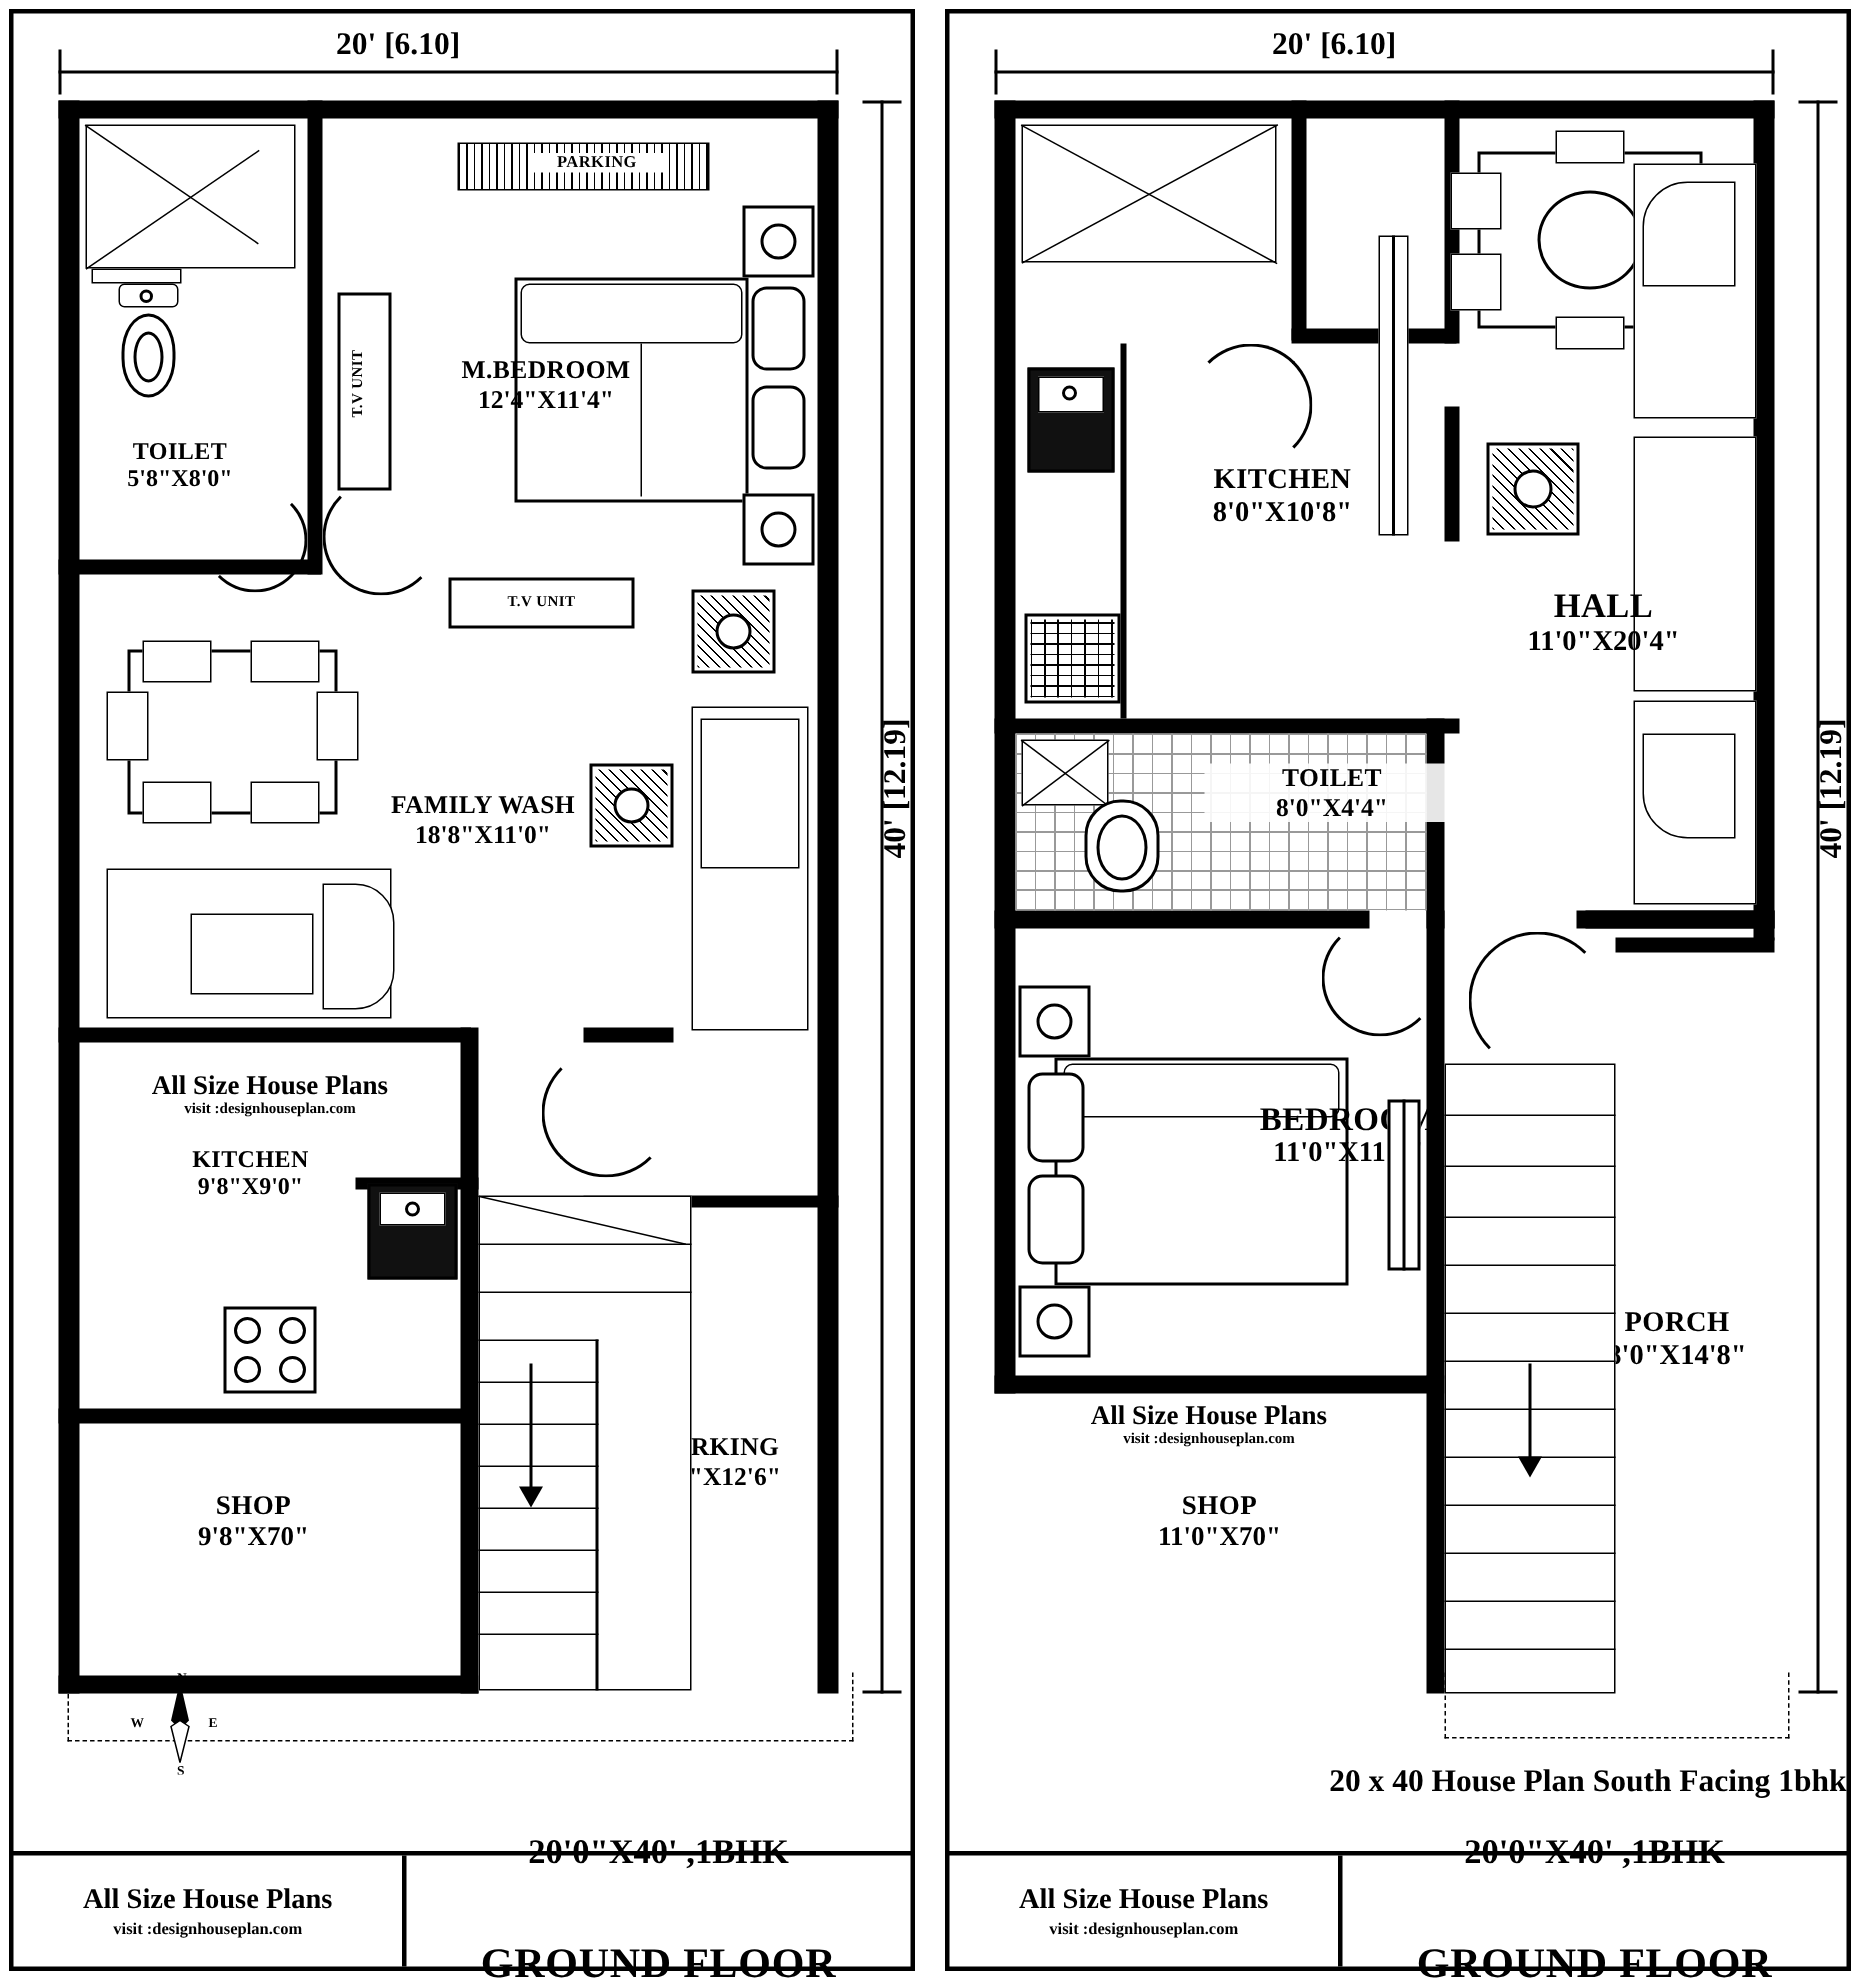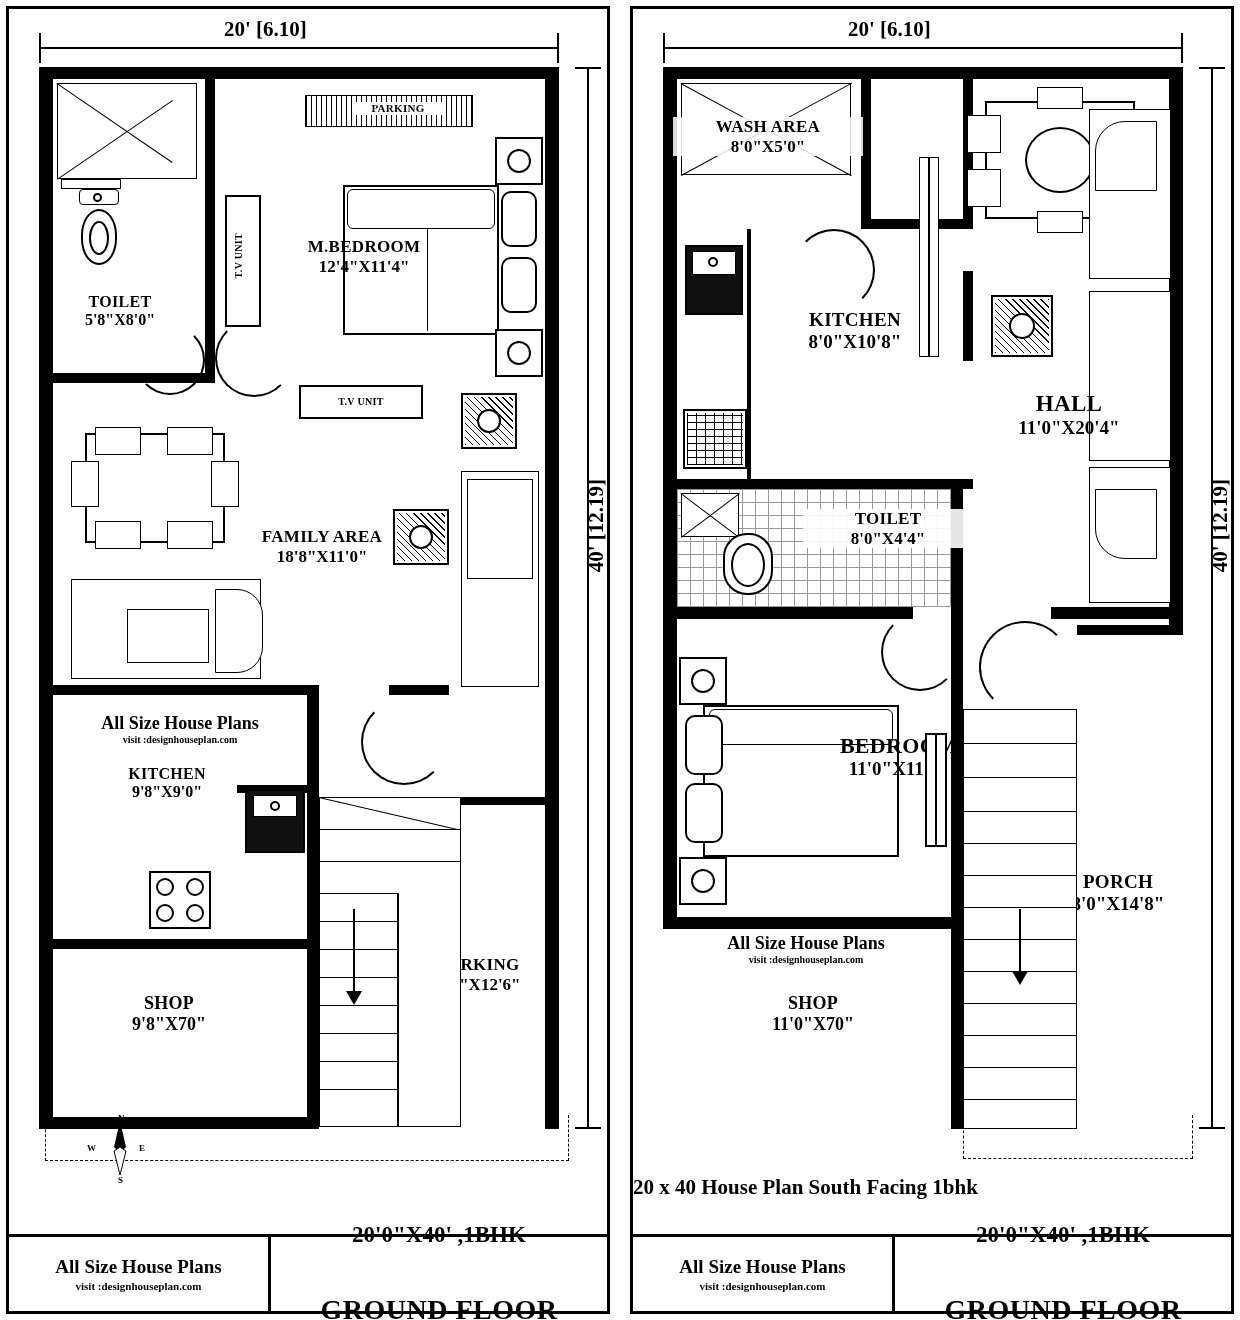--- a/index.html
+++ b/index.html
@@ -68,21 +68,21 @@
     align-items: center; justify-content: center;
   }
   .tb-right .dims { font-size: 23px; font-weight: bold; }
   .tb-right .floor { font-size: 28px; font-weight: bold; letter-spacing: .5px; margin-top: 46px; }
 
   .watermark { position: absolute; text-align: center; }
   .watermark .w1 { font-size: 18px; font-weight: bold; }
   .watermark .w2 { font-size: 10px; font-weight: bold; }
 
   .plan-caption {
-    position: absolute; width: 100%; text-align: left;
+    position: absolute; width: 100%; text-align: right;
     font-size: 21px; font-weight: bold;
   }
   .circle { position: absolute; border: 2px solid #000; border-radius: 50%; background:#fff; }
   .rrect  { position: absolute; border: 2px solid #000; border-radius: 10px; background:#fff; }
 
   .compass { position: absolute; width: 70px; height: 70px; }
 </style>
 </head>
 <body>
 
@@ -164,21 +164,21 @@
     <div class="boxthin" style="left:202px; top:452px; width:28px; height:46px;"></div>
     <div class="boxthin" style="left:62px; top:570px; width:190px; height:100px;"></div>
     <div class="boxthin" style="left:118px; top:600px; width:82px; height:54px;"></div>
     <div class="boxthin" style="left:206px; top:580px; width:48px; height:84px; border-radius:0 26px 26px 0;"></div>
     <div class="box" style="left:384px; top:500px; width:56px; height:56px;"></div>
     <div class="hatch" style="left:388px; top:504px; width:48px; height:48px;"></div>
     <div class="circle" style="left:400px; top:516px; width:24px; height:24px;"></div>
     <div class="boxthin" style="left:452px; top:462px; width:78px; height:216px;"></div>
     <div class="boxthin" style="left:458px; top:470px; width:66px; height:100px;"></div>
     <div class="lbl" style="left:238px; top:518px; width:150px; font-size:17px;">
-      <span class="n">FAMILY AREA</span>
+      <span class="n">FAMILY WASH</span>
       <span class="d">18'8"X11'0"</span>
     </div>
     <div class="box" style="left:452px; top:384px; width:56px; height:56px;"></div>
     <div class="hatch" style="left:456px; top:388px; width:48px; height:48px;"></div>
     <div class="circle" style="left:468px; top:400px; width:24px; height:24px;"></div>
 
     <div class="watermark" style="left:46px; top:704px; width:250px;">
       <div class="w1">All Size House Plans</div>
       <div class="w2">visit :designhouseplan.com</div>
     </div>
@@ -258,24 +258,20 @@
     <div class="wall" style="left:30px; top:470px; width:310px; height:10px;"></div>
     <div class="wall" style="left:30px; top:598px; width:250px; height:12px;"></div>
     <div class="wall" style="left:318px; top:470px; width:12px; height:140px;"></div>
     <div class="wall" style="left:318px; top:598px; width:12px; height:312px;"></div>
     <div class="wall" style="left:424px; top:598px; width:126px; height:12px;"></div>
     <div class="wall" style="left:330px; top:262px; width:10px; height:90px;"></div>
 
     <div class="boxthin" style="left:48px; top:74px; width:170px; height:92px;"></div>
     <div class="thinwall" style="left:48px; top:74px; width:194px; height:1px; transform-origin:0 0; transform:rotate(28.4deg);"></div>
     <div class="thinwall" style="left:48px; top:166px; width:194px; height:1px; transform-origin:0 0; transform:rotate(-28.4deg);"></div>
-    <div class="lbl" style="left:40px; top:108px; width:190px; font-size:17px; background:rgba(255,255,255,.85);">
-      <span class="n">WASH AREA</span>
-      <span class="d">8'0"X5'0"</span>
-    </div>
 
     <div class="box" style="left:52px; top:236px; width:58px; height:70px; background:#111;"></div>
     <div class="boxthin" style="left:59px; top:242px; width:44px; height:24px; background:#fff;"></div>
     <div class="circle" style="left:75px; top:248px; width:10px; height:10px;"></div>
     <div class="box" style="left:50px; top:400px; width:64px; height:60px;"></div>
     <div class="hatch" style="left:54px; top:404px; width:56px; height:52px; background-image:repeating-linear-gradient(0deg,#000 0 1px,transparent 1px 7px),repeating-linear-gradient(90deg,#000 0 1px,transparent 1px 9px);"></div>
     <div class="thinwall" style="left:114px; top:220px; width:4px; height:250px;"></div>
     <div class="lbl" style="left:122px; top:300px; width:200px; font-size:19px;">
       <span class="n">KITCHEN</span>
       <span class="d">8'0"X10'8"</span>

